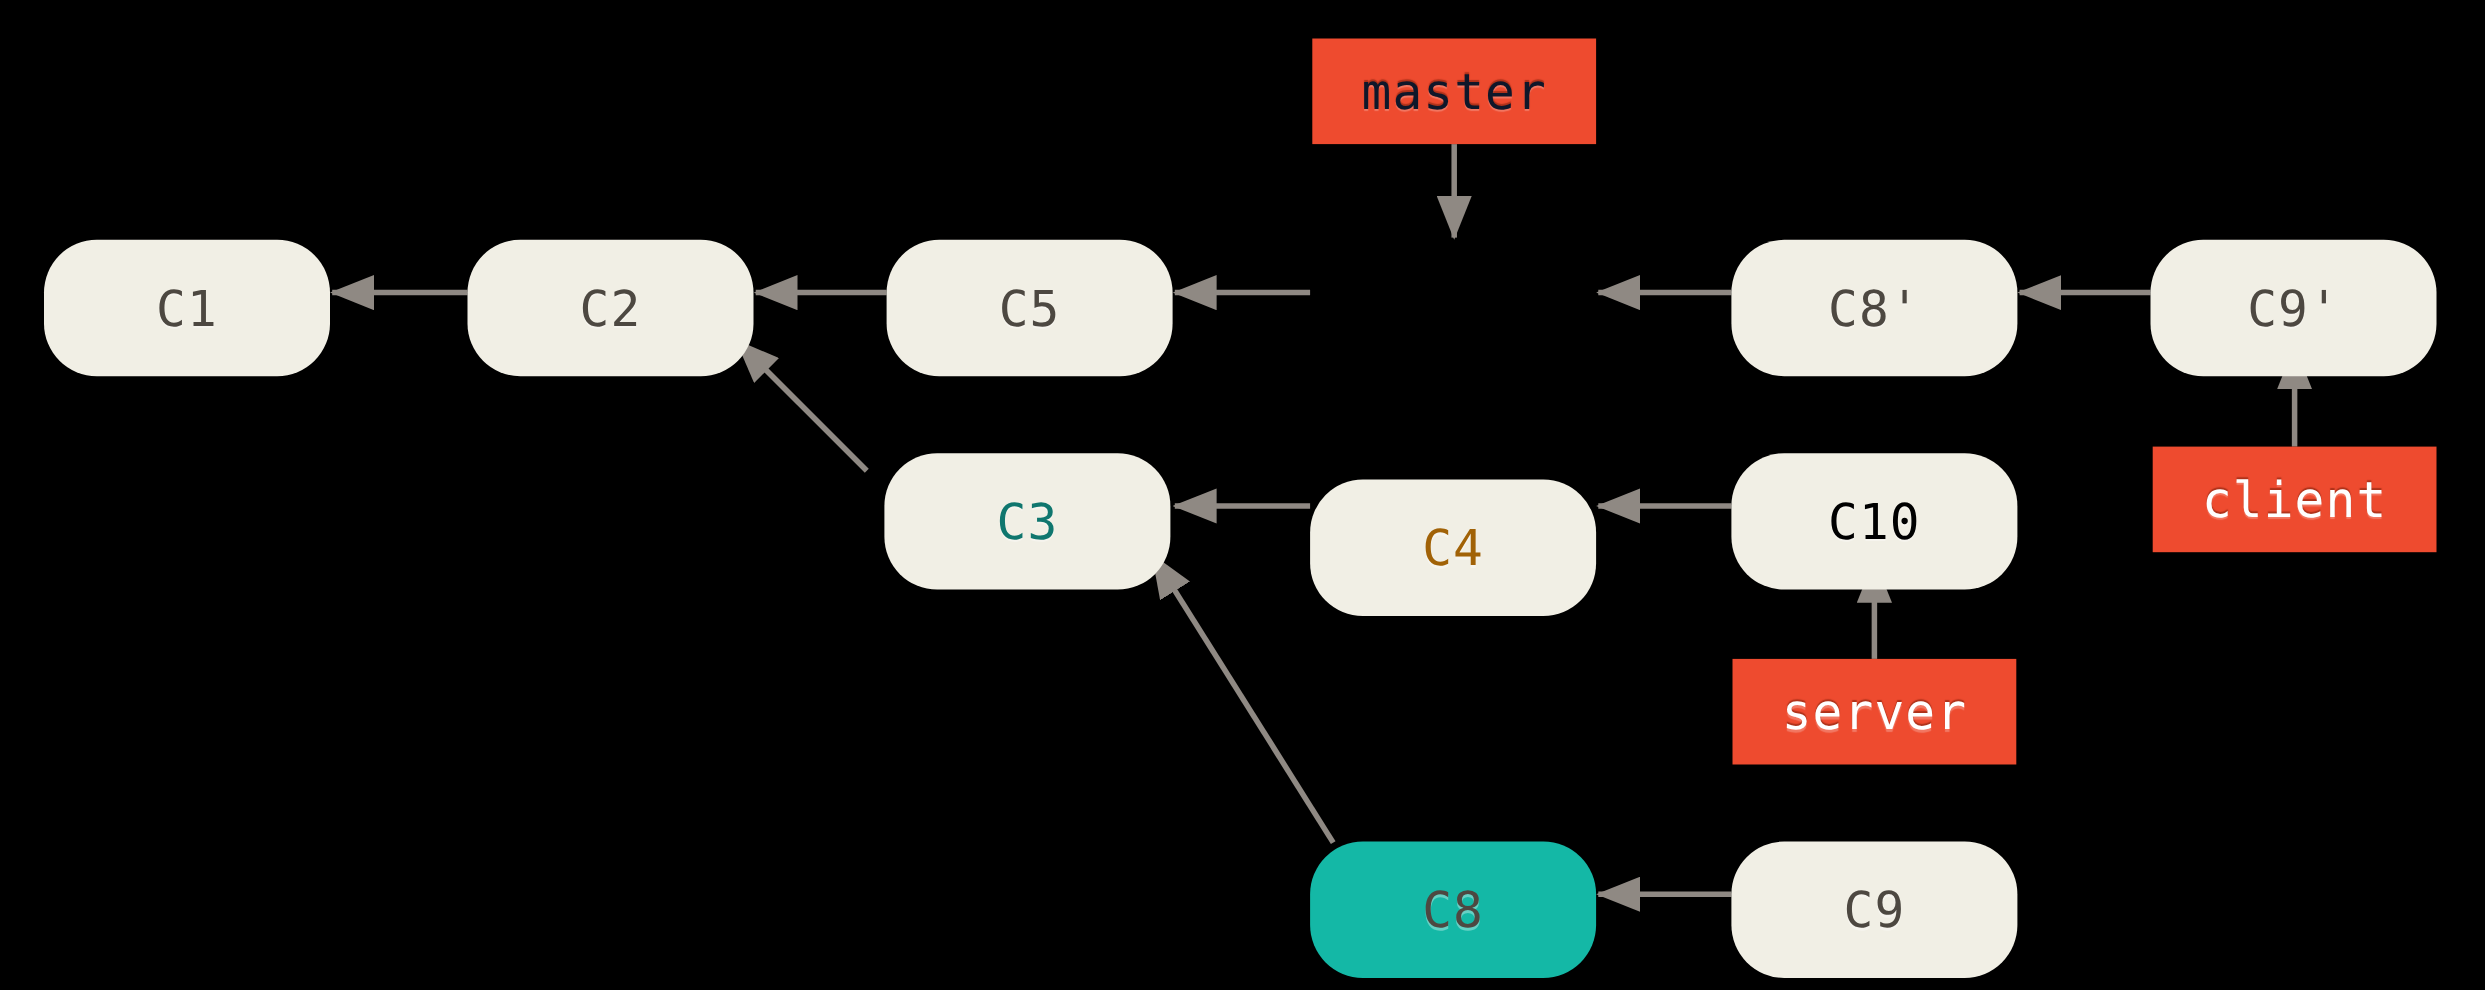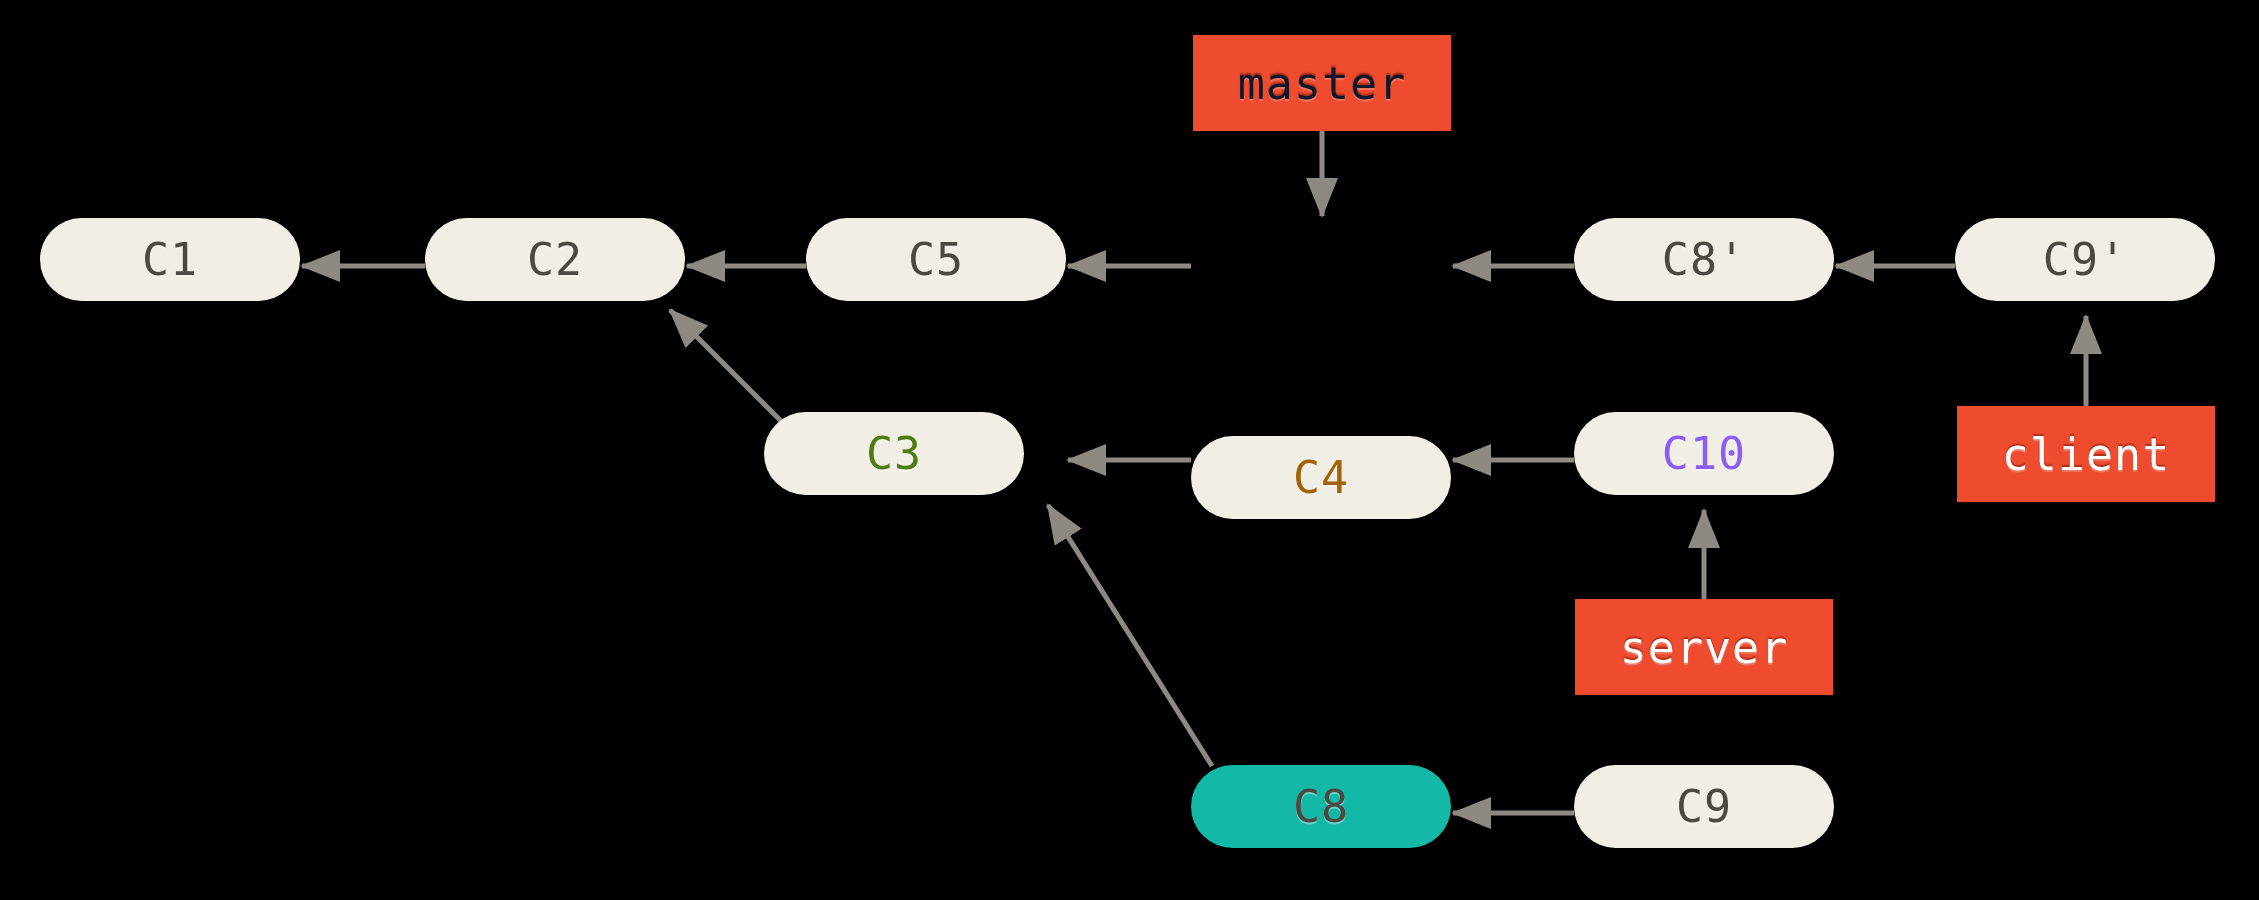--- a/index.html
+++ b/index.html
@@ -23,21 +23,21 @@
   .nodes-layer {
     position: absolute;
     left: 0;
     top: 0;
     width: 100%;
     height: 100%;
   }
   .commit-node {
     position: absolute;
     width: 260px;
-    height: 83px;
+    height: 124px;
     border-radius: 48px;
     display: flex;
     align-items: center;
     justify-content: center;
     font-size: 45px;
     letter-spacing: 1px;
     text-shadow: 0 2px 0 rgba(255,255,255,0.35);
   }
   .branch-label {
     position: absolute;
@@ -74,22 +74,22 @@
       <line x1="1704" y1="599" x2="1704" y2="510" stroke="#8F8983" stroke-width="5" marker-end="url(#arrowhead)"></line>
       <line x1="788" y1="428" x2="670" y2="310" stroke="#8F8983" stroke-width="5" marker-end="url(#arrowhead)"></line>
       <line x1="1212" y1="766" x2="1048" y2="505" stroke="#8F8983" stroke-width="5" marker-end="url(#arrowhead)"></line>
     </svg>
   <div class="nodes-layer" id="nodes-div">
       <div class="commit-node" style="left: 40px; top: 218px; background: rgb(241, 239, 229); color: rgb(77, 72, 65);">C1</div>
       <div class="commit-node" style="left: 425px; top: 218px; background: rgb(241, 239, 229); color: rgb(77, 72, 65);">C2</div>
       <div class="commit-node" style="left: 806px; top: 218px; background: rgb(241, 239, 229); color: rgb(77, 72, 65);">C5</div>
       <div class="commit-node" style="left: 1574px; top: 218px; background: rgb(241, 239, 229); color: rgb(77, 72, 65);">C8'</div>
       <div class="commit-node" style="left: 1955px; top: 218px; background: rgb(241, 239, 229); color: rgb(77, 72, 65);">C9'</div>
-      <div class="commit-node" style="left: 764px; top: 412px; background: rgb(241, 239, 229); color: #4d7c0f;">C3</div>
+      <div class="commit-node" style="left: 804px; top: 412px; background: rgb(241, 239, 229); color: #0f766e;">C3</div>
       <div class="commit-node" style="left: 1191px; top: 436px; background: rgb(241, 239, 229); color: #a16207;">C4</div>
-      <div class="commit-node" style="left: 1574px; top: 412px; background: rgb(241, 239, 229); color: #8b5cf6;">C10</div>
+      <div class="commit-node" style="left: 1574px; top: 412px; background: rgb(241, 239, 229); color: #000000;">C10</div>
       <div class="commit-node" style="left: 1191px; top: 765px; background: #14b8a6; color: rgb(77, 72, 65);">C8</div>
       <div class="commit-node" style="left: 1574px; top: 765px; background: rgb(241, 239, 229); color: rgb(77, 72, 65);">C9</div>
       <div class="branch-label" style="left: 1193px; top: 35px; background: rgb(238, 75, 47); color: #0f172a;">master</div>
       <div class="branch-label" style="left: 1575px; top: 599px; background: rgb(238, 75, 47); color: rgb(255, 255, 255);">server</div>
       <div class="branch-label" style="left: 1957px; top: 406px; background: rgb(238, 75, 47); color: rgb(255, 255, 255);">client</div>
     </div>
 </div>
 
 </body></html>

